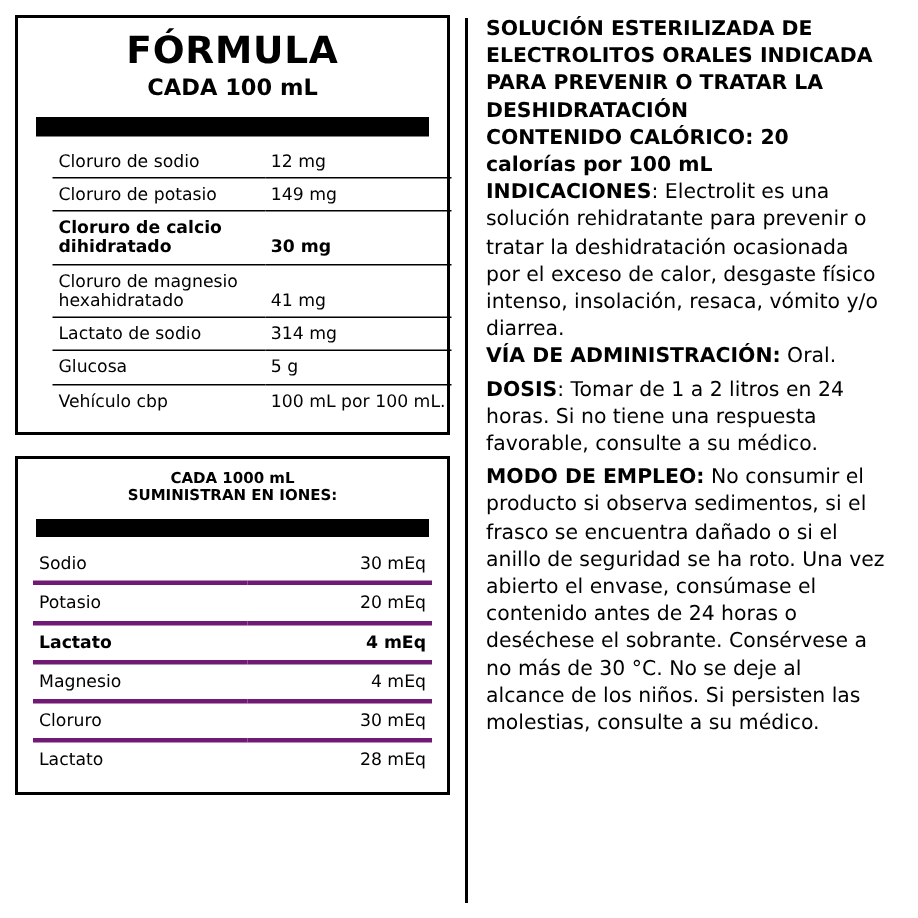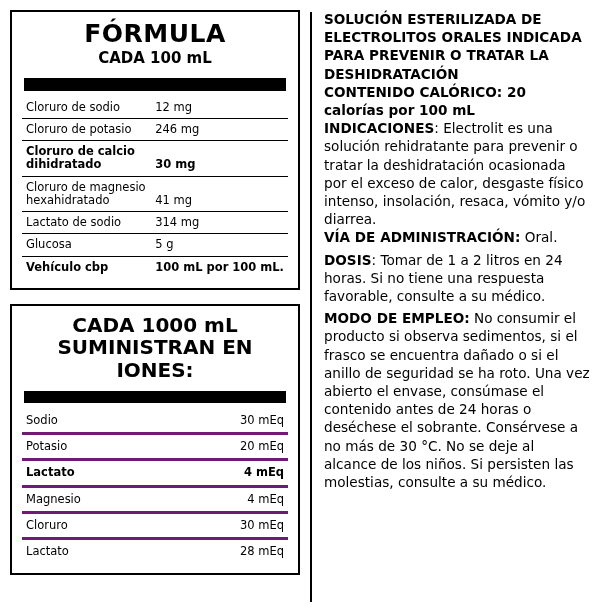--- a/index.html
+++ b/index.html
@@ -57,47 +57,47 @@
   }
   .title-xl {
     font-size: 25px;
     letter-spacing: 0.5px;
     margin-bottom: 2px;
   }
   .title-md {
     font-size: 15px;
   }
   .title-sm {
-    font-size: 20px;
+    font-size: 10px;
   }
   .black-bar {
     height: 13px;
     background: #000000;
     margin: 11px 2px 6px 2px;
   }
   .black-bar.thin {
     height: 12px;
     margin: 10px 2px 6px 2px;
   }
 
   
   table.ing {
     width: 100%;
     border-collapse: collapse;
     font-size: 11.5px;
+    margin-left: 13px;
   }
   table.ing td {
     border-bottom: 1px solid #000000;
     padding: 4px 2px 4px 4px;
     vertical-align: bottom;
     line-height: 1.15;
   }
   table.ing tr:last-child td {
     border-bottom: none;
-    font-weight: bold;
   }
   table.ing td.amt {
     text-align: left;
     padding-right: 4px;
     white-space: nowrap;
   }
   table.ing tr.bold td {
     font-weight: bold;
   }
 
@@ -154,21 +154,21 @@
       <div class="panel-title title-md">CADA 100 mL</div>
       <div class="black-bar"></div>
       <table class="ing">
         <tbody>
           <tr>
             <td>Cloruro de sodio</td>
             <td class="amt">12 mg</td>
           </tr>
           <tr>
             <td>Cloruro de potasio</td>
-            <td class="amt">246 mg</td>
+            <td class="amt">149 mg</td>
           </tr>
           <tr class="bold">
             <td>Cloruro de calcio dihidratado</td>
             <td class="amt">30 mg</td>
           </tr>
           <tr>
             <td>Cloruro de magnesio hexahidratado</td>
             <td class="amt">41 mg</td>
           </tr>
           <tr>

